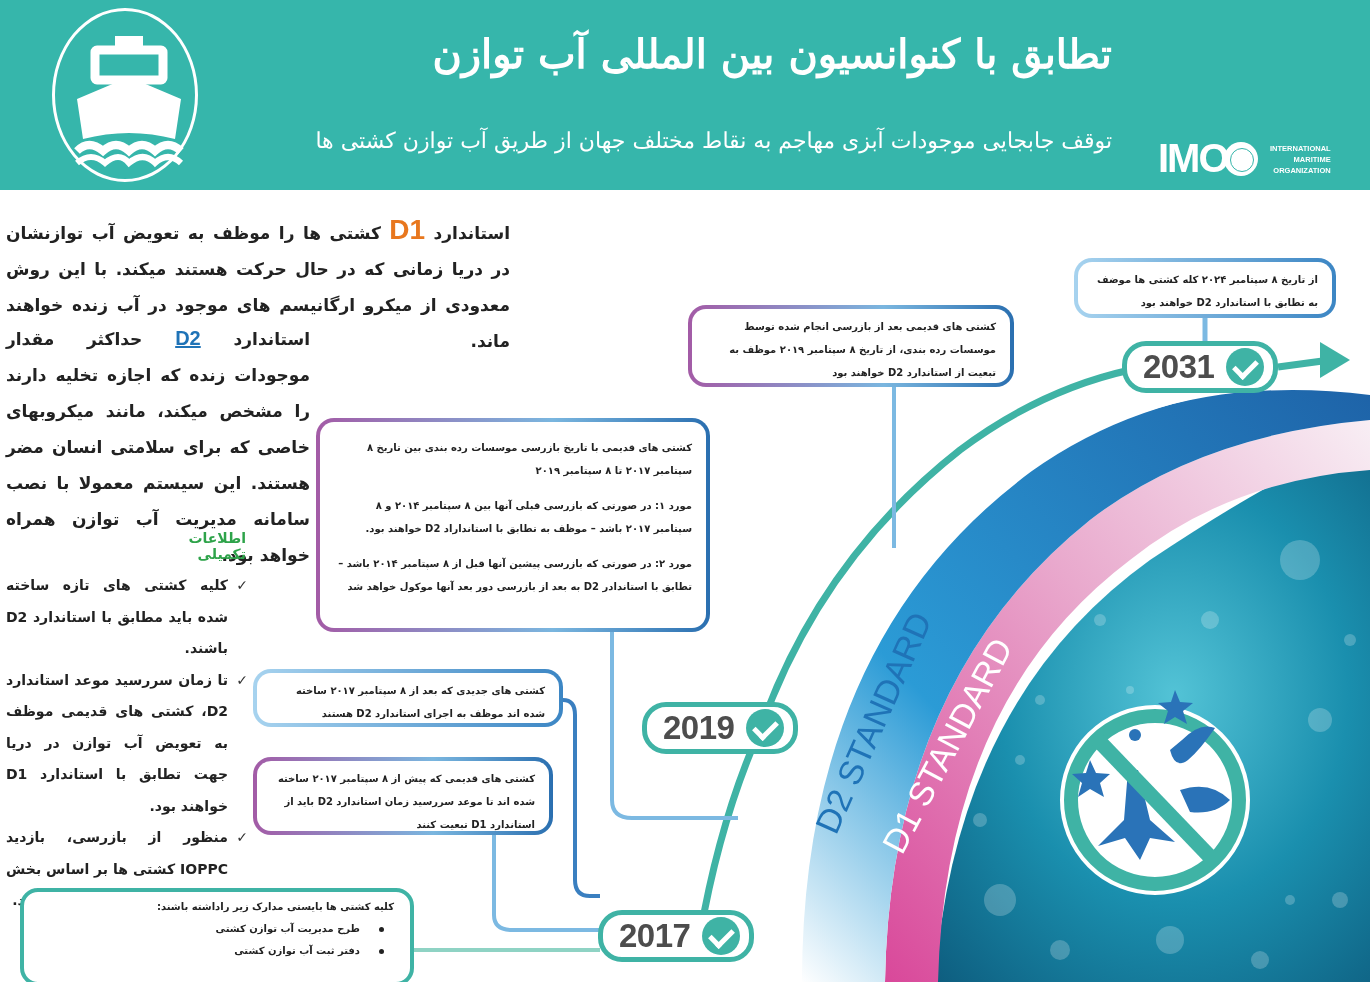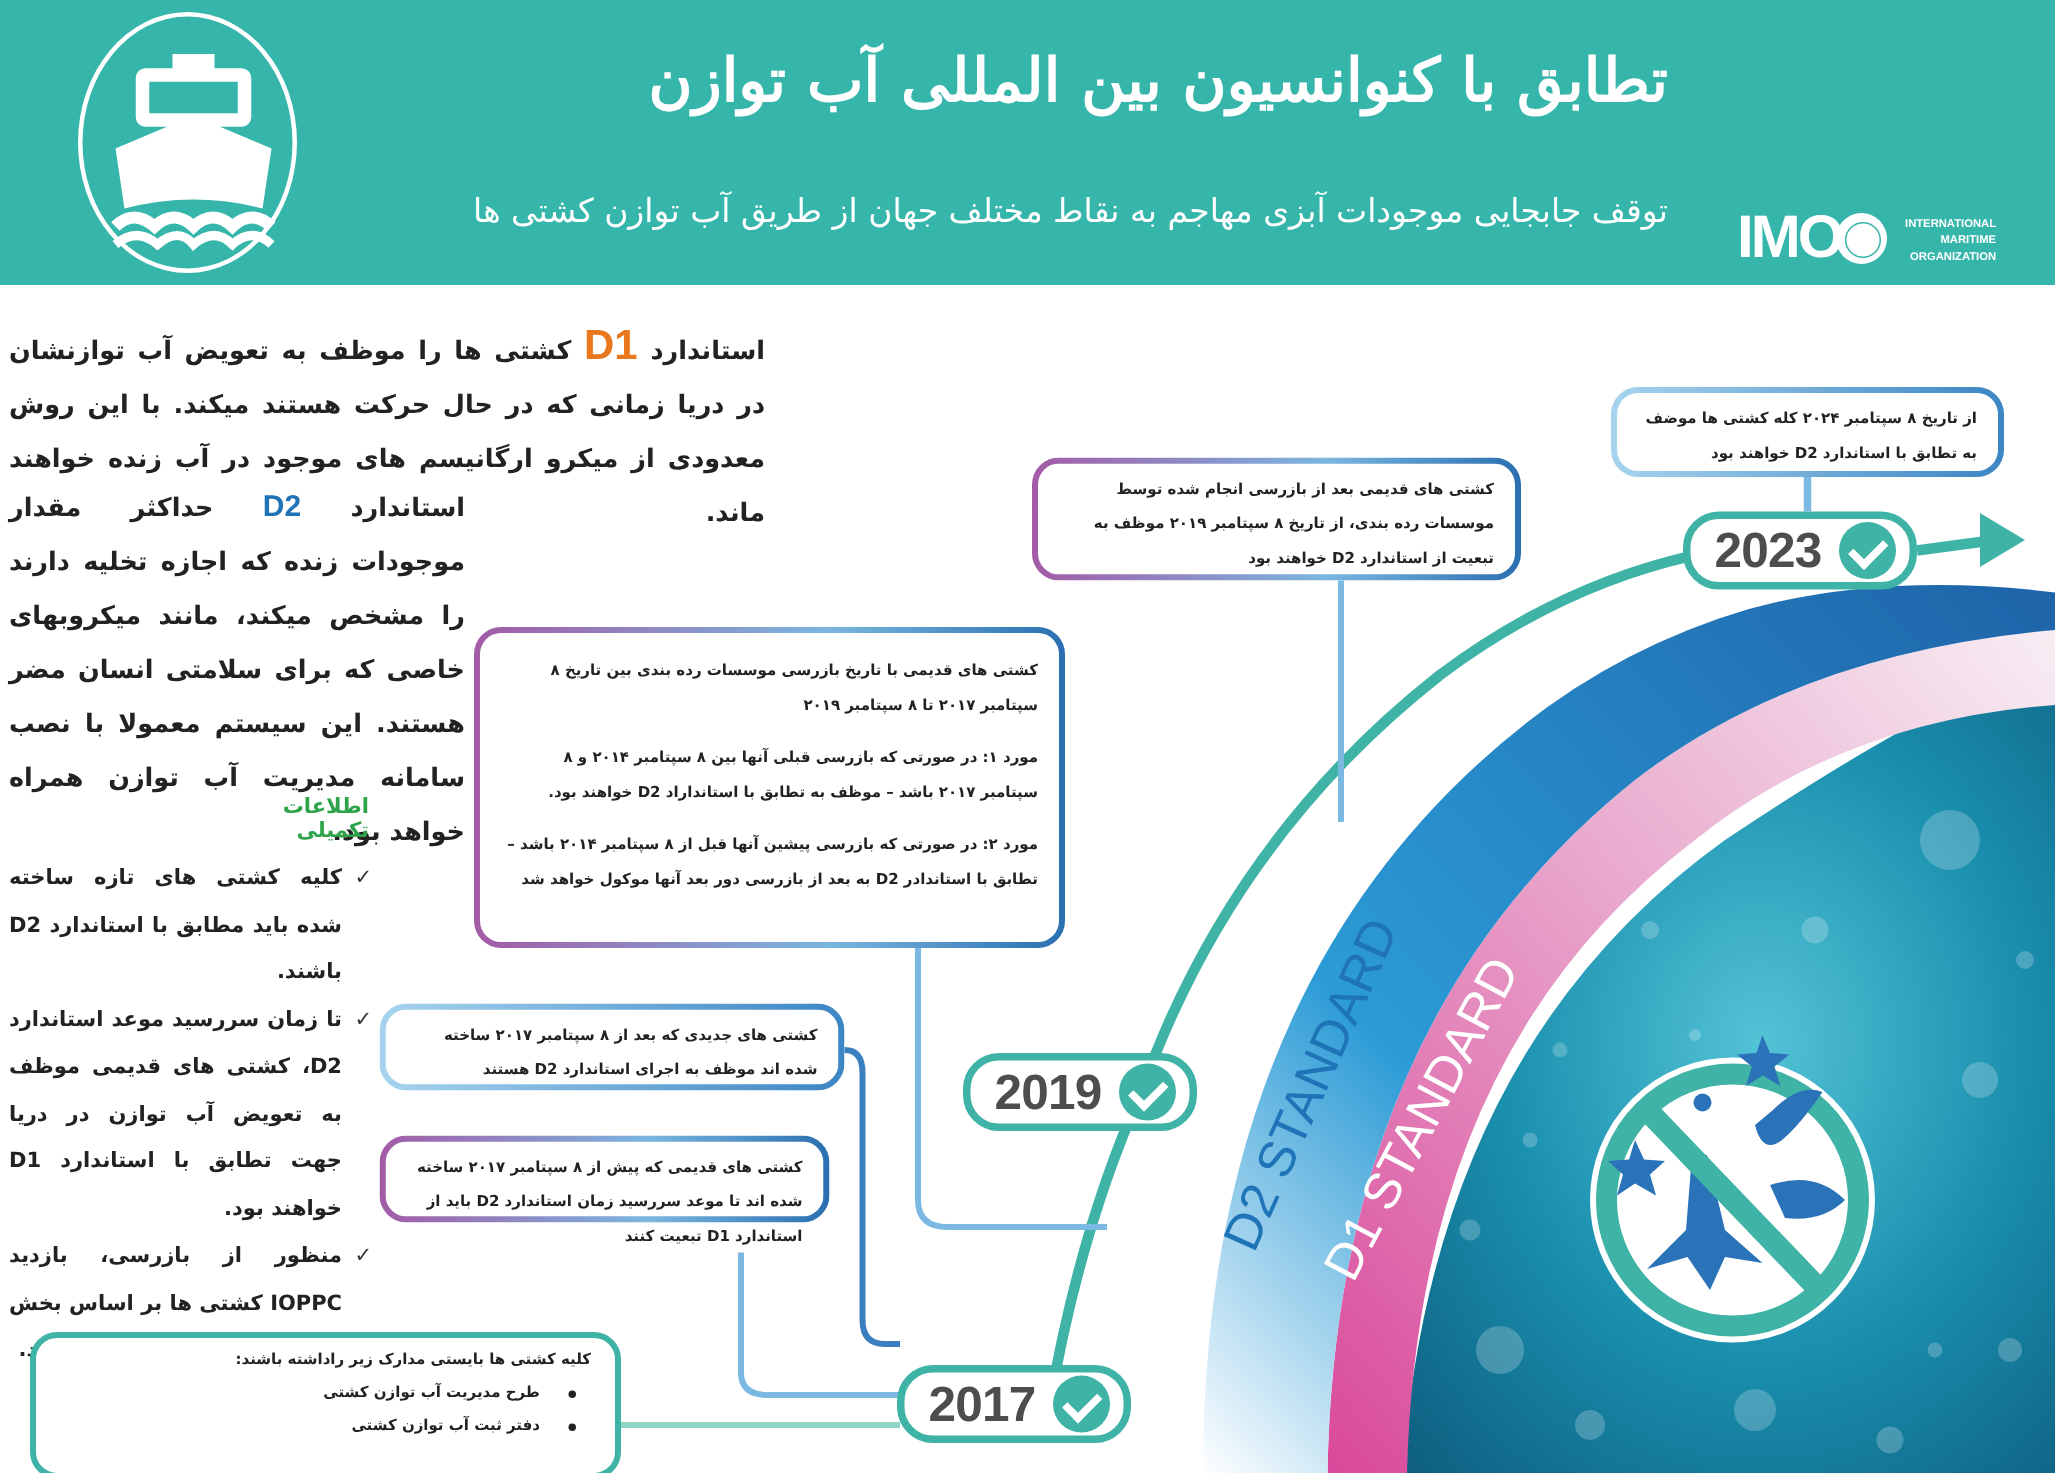--- a/index.html
+++ b/index.html
@@ -16,40 +16,40 @@
   .imo-letters { position: absolute; left: 0; top: 0; color: #fff; font-family: "Liberation Sans", sans-serif; font-weight: bold; font-size: 40px; line-height: 36px; letter-spacing: -2px; }
   .imo-emblem { position: absolute; left: 66px; top: 2px; width: 34px; height: 34px; border-radius: 50%; background: #fff; }
   .imo-emblem::after { content: ""; position: absolute; left: 6px; top: 6px; width: 22px; height: 22px; border-radius: 50%; border: 1.5px solid #36b6ab; }
   .imo-text { position: absolute; left: 112px; top: 3px; color: #fff; font-family: "Liberation Sans", sans-serif; font-weight: bold; font-size: 7.5px; line-height: 11px; text-align: right; }
 
   
   .intro { position: absolute; direction: rtl; text-align: justify; font-size: 17px; line-height: 36px; font-weight: bold; color: #222; }
   .intro-d1 { left: 6px; top: 212px; width: 504px; }
   .intro-d2 { left: 6px; top: 320px; width: 304px; }
   .tag-d1 { color: #e8771e; font-family: "Liberation Sans", sans-serif; font-weight: bold; font-size: 28px; }
-  .tag-d2 { color: #1f73b7; font-family: "Liberation Sans", sans-serif; font-weight: bold; font-size: 20px; }
+  .tag-d2 { color: #1f73b7; font-family: "Liberation Sans", sans-serif; font-weight: bold; font-size: 20px; text-decoration: underline; }
 
   .more-title { position: absolute; left: 140px; top: 530px; width: 106px; direction: rtl; color: #2ea34a; font-size: 14px; font-weight: bold; }
   .more-list { position: absolute; left: 6px; top: 570px; width: 244px; direction: rtl; list-style: none; }
   .more-list li { position: relative; padding-right: 22px; font-size: 14px; font-weight: bold; line-height: 31.5px; text-align: justify; color: #222; }
   .more-list li .chk { position: absolute; right: 2px; top: 0; font-size: 14px; color: #333; }
 
   
   .box { position: absolute; background: #fff; border-radius: 18px; direction: rtl; font-size: 10px; line-height: 23px; font-weight: bold; color: #222; padding: 6px 14px; }
   .box p { margin: 0; }
   .box-grad-pb { border: 4px solid transparent; background: linear-gradient(#fff,#fff) padding-box, linear-gradient(90deg,#a35ba6,#7ab6df 60%,#2a6fb0) border-box; }
   .box-grad-lb { border: 4px solid transparent; background: linear-gradient(#fff,#fff) padding-box, linear-gradient(90deg,#a7d3ef,#3c86c4) border-box; }
   .box-teal { border: 4px solid #3fb3a5; }
 
   .b2024 { left: 1074px; top: 258px; width: 262px; height: 60px; }
   .b2019a { left: 688px; top: 305px; width: 326px; height: 82px; }
   .b2019b { left: 316px; top: 418px; width: 394px; height: 214px; padding-top: 14px; }
   .b2019b p + p { margin-top: 12px; }
   .b2017a { left: 253px; top: 669px; width: 310px; height: 58px; }
-  .b2017b { left: 253px; top: 757px; width: 300px; height: 58px; }
+  .b2017b { left: 253px; top: 757px; width: 300px; height: 78px; }
   .b2017c { left: 20px; top: 888px; width: 394px; height: 98px; padding: 4px 16px; line-height: 22px; }
   .b2017c ul { list-style: none; padding-right: 8px; }
   .b2017c li { position: relative; padding-right: 26px; }
   .b2017c li::before { content: ""; position: absolute; right: 2px; top: 9px; width: 5px; height: 5px; border-radius: 50%; background: #222; }
 
   
   .year { position: absolute; height: 52px; border: 5px solid #3fb3a5; border-radius: 24px; background: #fff; display: flex; align-items: center; padding-left: 16px; }
   .year-num { font-family: "Liberation Sans", sans-serif; font-weight: bold; font-size: 33px; color: #4d4d4d; letter-spacing: -0.5px; }
   .year-check { width: 38px; height: 38px; border-radius: 50%; background: #3fb3a5; margin-left: 12px; position: relative; }
   .year-check::after { content: ""; position: absolute; left: 12px; top: 7px; width: 10px; height: 18px; border-right: 5px solid #fff; border-bottom: 5px solid #fff; transform: rotate(45deg); }
@@ -194,21 +194,21 @@
 </div>
 <div class="box box-teal b2017c">
   <p>کلیه کشتی ها بایستی مدارک زیر راداشته باشند:</p>
   <ul>
     <li>طرح مدیریت آب توازن کشتی</li>
     <li>دفتر ثبت آب توازن کشتی</li>
   </ul>
 </div>
 
 <div class="year y2024">
-  <span class="year-num">2023</span>
+  <span class="year-num">2031</span>
   <span class="year-check"></span>
 </div>
 <div class="year y2019">
   <span class="year-num">2019</span>
   <span class="year-check"></span>
 </div>
 <div class="year y2017">
   <span class="year-num">2017</span>
   <span class="year-check"></span>
 </div>

